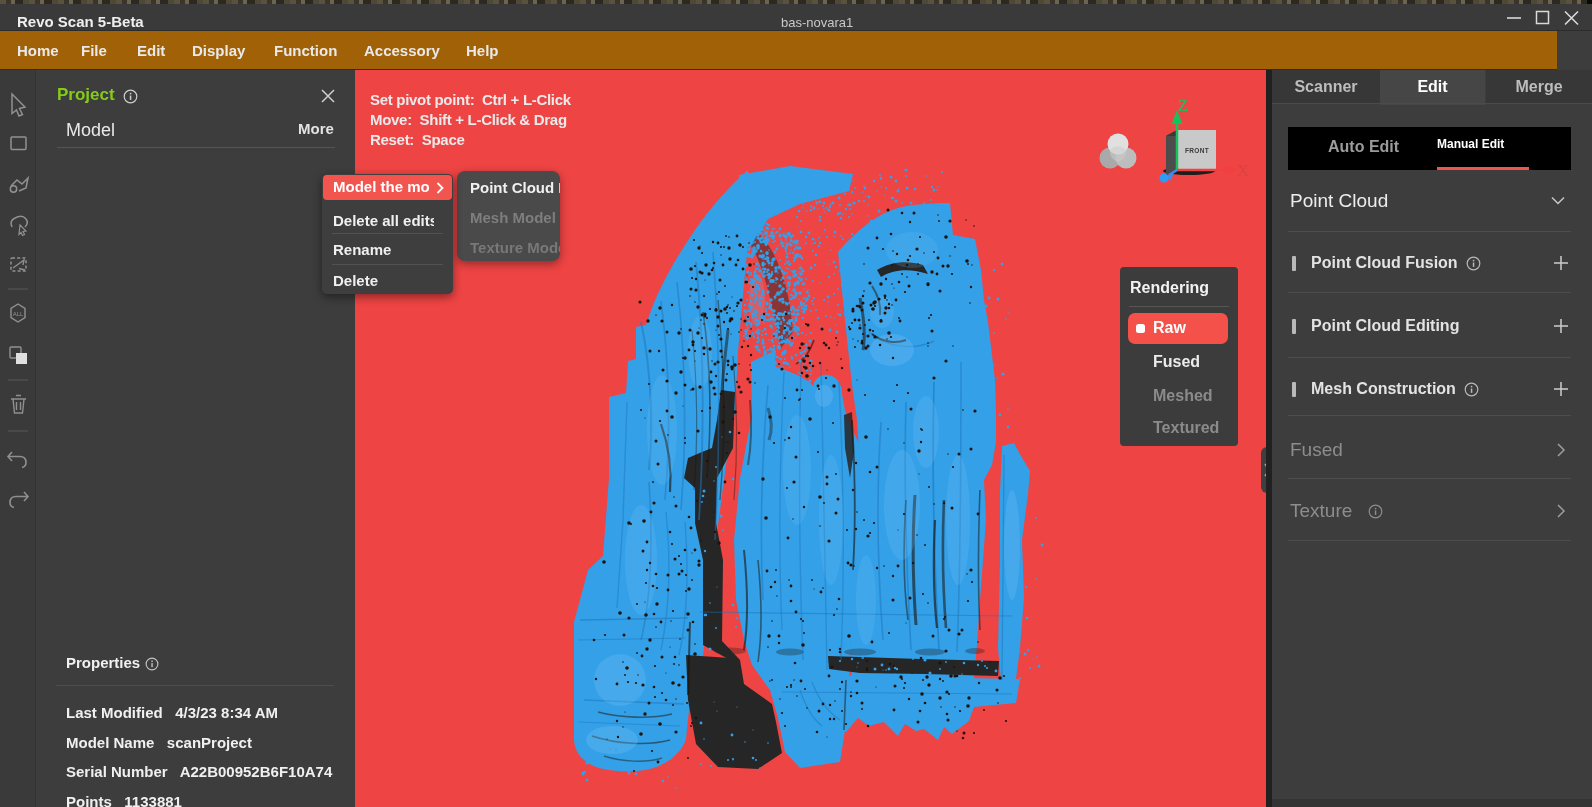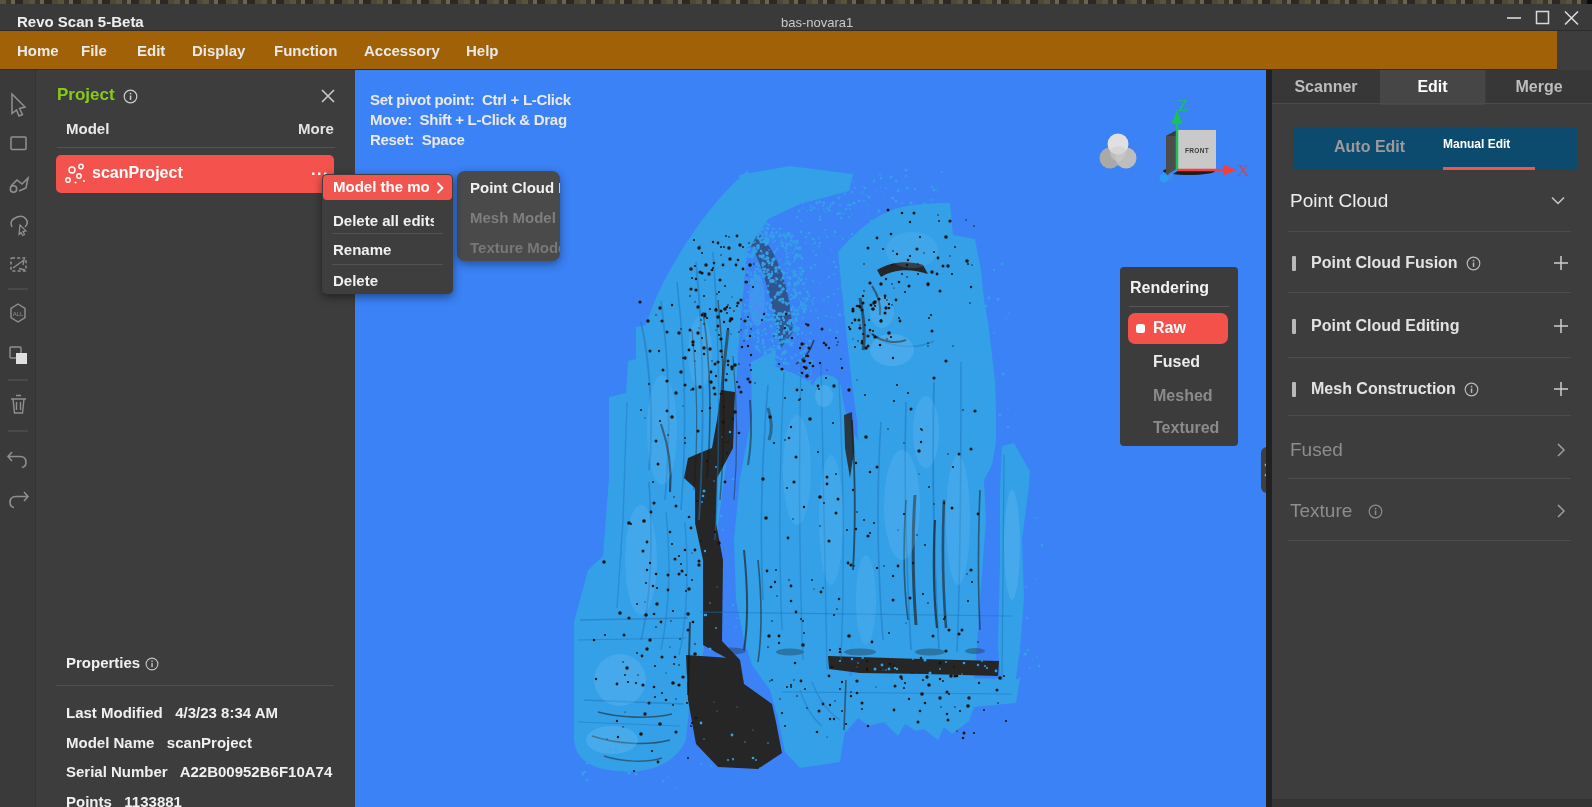--- a/index.html
+++ b/index.html
@@ -26,37 +26,37 @@
 
   
   #toolbar { left:0; top:70px; width:36px; height:737px; background:#3a3a3a; border-right:1px solid #333; }
   #toolbar svg { position:absolute; left:0; top:0; }
 
   
   #leftpanel { left:36px; top:70px; width:319px; height:737px; background:#3d3d3d; }
   .sep { position:absolute; height:1px; background:#545454; }
 
   
-  #viewport { left:355px; top:70px; width:917px; height:737px; background:#3b82f6; overflow:hidden; }
+  #viewport { left:355px; top:70px; width:917px; height:737px; background:#ef4444; overflow:hidden; }
   #helptext { left:15px; top:20px; font-size:15px; font-weight:700; color:#eaeaea; line-height:20px; letter-spacing:-0.3px; }
 
   
   #rendpanel { left:765px; top:197px; width:118px; height:179px; background:#3c3c3c; border-radius:4px; }
   #rendpanel .title { position:absolute; left:10px; top:12px; font-size:16px; font-weight:600; color:#f2f2f2; }
   #rendpanel .line { position:absolute; left:9px; top:39px; width:100px; height:1px; background:#565656; }
   #rawbtn { position:absolute; left:8px; top:46px; width:100px; height:31px; background:#f4514b; border-radius:7px; }
   #rawbtn .bullet { position:absolute; left:8px; top:11px; width:9px; height:9px; background:#fff; border-radius:2.5px; }
   #rawbtn .t { position:absolute; left:25px; top:6px; font-size:16px; font-weight:700; color:#fff; }
   .rendopt { position:absolute; left:33px; font-size:16px; font-weight:600; }
 
   
   #rightpanel { left:1266px; top:70px; width:326px; height:737px; background:#3d3d3d; }
   .rtab { position:absolute; top:0; height:33px; background:#373737; color:#bdbdbd; font-size:16px; font-weight:600; text-align:center; line-height:33px; }
   #rp-line { position:absolute; left:6px; top:33px; width:320px; height:1px; background:#4b4b4b; }
-  #segm { position:absolute; left:28px; top:57px; width:283px; height:43px; background:#0c4a6e; }
+  #segm { position:absolute; left:22px; top:57px; width:283px; height:43px; background:#000000; }
   .rrow-t { position:absolute; font-size:16px; font-weight:600; color:#e3e3e3; }
   .bigsec { position:absolute; left:24px; font-size:19px; color:#ededed; }
   .plus { position:absolute; left:287px; width:16px; height:16px; }
   .chev { position:absolute; }
 
   
   #ctxmenu { left:322px; top:174px; width:131px; height:120px; background:#3e3e3e; border-radius:5px; box-shadow:0 3px 10px rgba(0,0,0,.45); }
   #ctxsub { left:457px; top:171px; width:103px; height:90px; background:#4a4a4a; border-radius:8px; overflow:hidden; box-shadow:0 3px 10px rgba(0,0,0,.4); }
   .mi { position:absolute; left:11px; font-size:15px; font-weight:600; color:#f0f0f0; white-space:nowrap; }
 </style>
@@ -1962,36 +1962,24 @@
   <div id="leftpanel" class="abs">
     <div class="abs" style="left:21px;top:15px;font-size:17px;font-weight:700;color:#84cc16;">Project</div>
     <svg class="abs" style="left:87px;top:19px" width="15" height="15" viewBox="0 0 15 15">
         <circle cx="7.5" cy="7.5" r="6.3" fill="none" stroke="#cfcfcf" stroke-width="1.2"></circle>
         <rect x="6.8" y="6.5" width="1.5" height="4.4" fill="#cfcfcf"></rect>
         <rect x="6.8" y="3.8" width="1.5" height="1.6" fill="#cfcfcf"></rect>
       </svg>
     <svg class="abs" style="left:284px;top:18px" width="16" height="16" viewBox="0 0 16 16">
         <path d="M2,2 L14,14 M14,2 L2,14" stroke="#cfcfcf" stroke-width="1.5"></path>
       </svg>
-    <div class="abs" style="left:30px;top:50px;font-size:15px;font-weight:700;color:#e9e9e9;">Model</div>
+    <div class="abs" style="left:30px;top:50px;font-size:18px;font-weight:400;color:#e9e9e9;">Model</div>
     <div class="abs" style="left:262px;top:50px;font-size:15px;font-weight:600;color:#e3e3e3;">More</div>
     <div class="sep" style="left:21px;top:77px;width:278px;"></div>
 
-    <div class="abs" style="left:20px;top:85px;width:278px;height:38px;background:#f4534d;border-radius:5px;">
-      <svg class="abs" style="left:6px;top:6px" width="26" height="26" viewBox="0 0 26 26" fill="none" stroke="#fff" stroke-width="1.4">
-        <circle cx="10" cy="9" r="3"></circle>
-        <circle cx="19" cy="5.5" r="2.2"></circle>
-        <circle cx="17" cy="15" r="2.2"></circle>
-        <circle cx="6" cy="19" r="2.2"></circle>
-        <circle cx="13.5" cy="21.5" r="1" fill="#fff" stroke="none"></circle>
-        <circle cx="22" cy="20" r="1" fill="#fff" stroke="none"></circle>
-      </svg>
-      <div class="abs" style="left:36px;top:9px;font-size:16px;font-weight:600;color:#fff;">scanProject</div>
-      <div class="abs" style="left:255px;top:6px;font-size:16px;font-weight:700;color:#fff;letter-spacing:1.5px;">...</div>
-    </div>
 
     <div class="abs" style="left:30px;top:584px;font-size:15px;font-weight:700;color:#f0f0f0;">Properties</div>
     <svg class="abs" style="left:109px;top:587px" width="14" height="14" viewBox="0 0 15 15">
         <circle cx="7.5" cy="7.5" r="6.3" fill="none" stroke="#c4c4c4" stroke-width="1.2"></circle>
         <rect x="6.8" y="6.5" width="1.5" height="4.4" fill="#c4c4c4"></rect>
         <rect x="6.8" y="3.8" width="1.5" height="1.6" fill="#c4c4c4"></rect>
       </svg>
     <div class="sep" style="left:20px;top:615px;width:278px;background:#4e4e4e;"></div>
     <div class="abs" style="left:30px;top:634px;font-size:15px;font-weight:700;color:#f0f0f0;">Last Modified&nbsp;&nbsp; 4/3/23 8:34 AM</div>
     <div class="abs" style="left:30px;top:664px;font-size:15px;font-weight:600;color:#f0f0f0;">Model Name&nbsp;&nbsp; scanProject</div>

